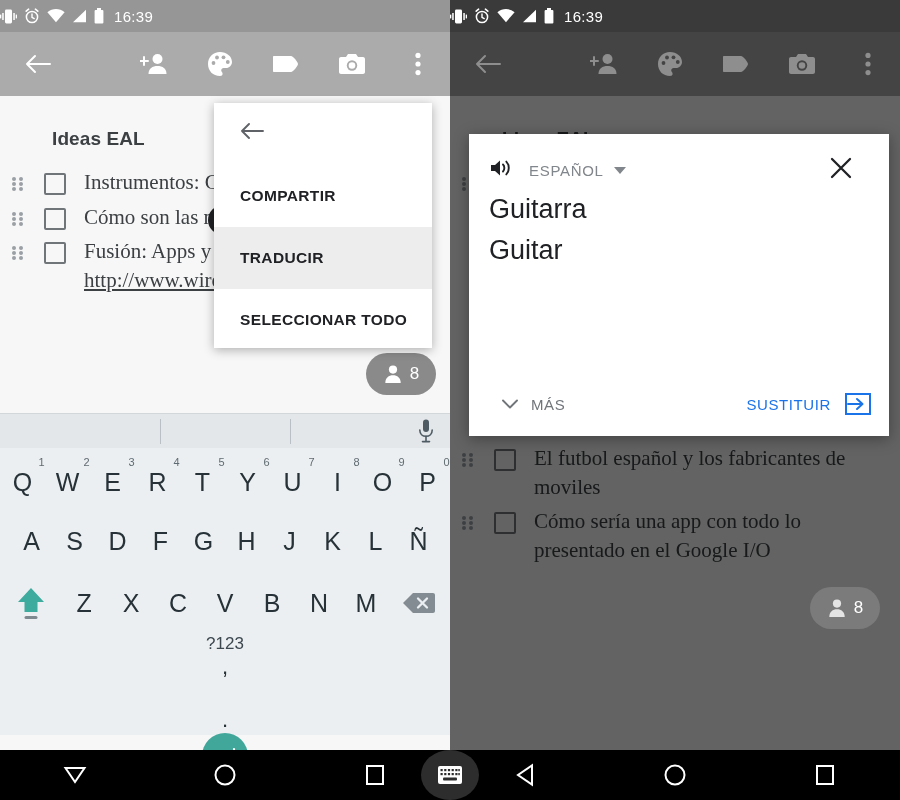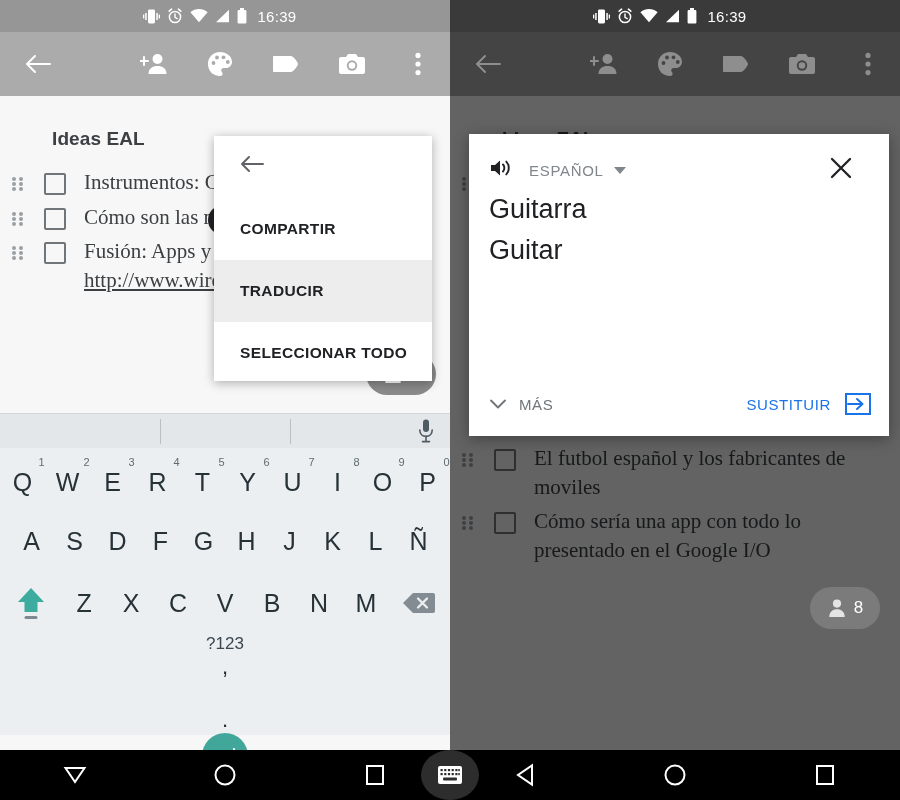--- a/index.html
+++ b/index.html
@@ -12,21 +12,21 @@
   #root { position: relative; width: 900px; height: 800px; }
 
   
   .panel { position: absolute; top: 0; width: 450px; height: 750px; overflow: hidden; }
   #panel-left  { left: 0;   background: #f7f7f7; }
   #panel-right { left: 450px; background: #f7f7f7; }
 
   
   .statusbar {
     position: absolute; top: 0; left: 0; width: 100%; height: 32px;
-    display: flex; align-items: center; justify-content: center;
+    display: flex; align-items: center; justify-content: flex-start;
     padding-right: 10px; gap: 7px;
   }
   #panel-left  .statusbar { background: #969696; }
   #panel-right .statusbar { background: #3a3a3a; }
   .statusbar .sb-ico { display: block; }
   .sb-clock {
     color: #fff; font-size: 15px; font-weight: 400; letter-spacing: .3px;
     margin-left: 3px;
   }
 
@@ -66,21 +66,21 @@
     font-family: "Liberation Serif", serif;
     font-size: 21px; line-height: 1.36; color: #3c4043;
     padding-top: 4px; flex: 1; word-break: break-word;
   }
   .note-text u { text-decoration: underline; }
   .hl { background: #7b7b7b; color: #1a1a1a; padding: 0 1px; }
 
   
   #overflow-menu {
     position: absolute; left: 214px; top: 103px; width: 218px; height: 245px;
-    background: #ffffff; box-shadow: 0 2px 10px rgba(0,0,0,.30); z-index: 30; margin-top: 33px;
+    background: #ffffff; box-shadow: 0 2px 10px rgba(0,0,0,.30); z-index: 30;
   }
   .menu-back { padding: 18px 0 0 26px; }
   .menu-item {
     font-family: "Liberation Sans", sans-serif;
     font-size: 15.5px; font-weight: bold; color: #202124;
     letter-spacing: .35px; padding-left: 26px; height: 62px;
     display: flex; align-items: center;
   }
   .menu-item.mi-share { margin-top: 20px; }
   .menu-item.highlight { background: #ededed; }
@@ -166,21 +166,21 @@
     border-left: 6px solid transparent; border-right: 6px solid transparent;
     border-top: 7px solid #80868b;
   }
   .td-close { margin-left: auto; }
   .td-word {
     font-family: "Liberation Sans", sans-serif;
     font-size: 27px; color: #202124; padding: 10px 0 0 20px;
   }
   .td-row2 { display: flex; align-items: center; padding: 28px 18px 0 20px; }
   .td-footer {
-    position: absolute; left: 0; right: 0; bottom: 0; height: 64px;
+    position: absolute; left: 12px; right: 0; bottom: 0; height: 64px;
     display: flex; align-items: center; padding: 0 18px 0 20px;
   }
   .td-more { display: flex; align-items: center; gap: 12px; }
   .td-more .ml {
     font-family: "Liberation Sans", sans-serif;
     font-size: 15px; color: #70757a; letter-spacing: .6px;
   }
   .td-sub { margin-left: auto; display: flex; align-items: center; gap: 14px; }
   .td-sub .sl {
     font-family: "Liberation Sans", sans-serif;

